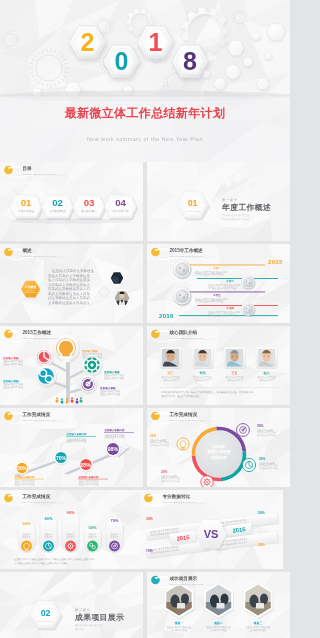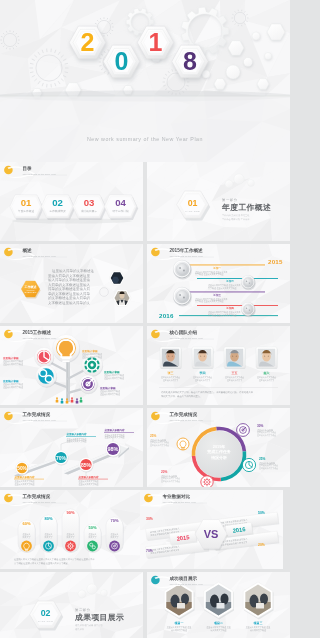--- a/index.html
+++ b/index.html
@@ -334,20 +334,21 @@
             <polygon points="208.20,61.50 199.10,77.87 180.90,77.87 171.80,61.50 180.90,45.13 199.10,45.13" fill="url(#hxo)" stroke="#dedfe1" stroke-width="0.5"></polygon>
           </g>
           <polygon points="204.56,61.50 197.28,74.59 182.72,74.59 175.44,61.50 182.72,48.41 197.28,48.41" fill="url(#hxi)" stroke="#e9eaeb" stroke-width="0.45"></polygon>
           <polygon points="202.01,61.50 196.01,72.30 183.99,72.30 177.99,61.50 183.99,50.70 196.01,50.70" fill="#fdfdfe" stroke="#f2f2f3" stroke-width="0.4"></polygon>
           <text x="190.0" y="70.1" text-anchor="middle" font-family="Liberation Sans,sans-serif" font-size="25" font-weight="700" fill="#543377">8</text>
         </g>
         <ellipse cx="145" cy="96" rx="150" ry="5.5" fill="#cfd2d5" opacity="0.35"></ellipse>
         <rect x="0" y="95.5" width="290" height="1.0" fill="#dcdee0" opacity="0.55"></rect>
         <rect x="0" y="96.5" width="290" height="66" fill="#f4f4f5" opacity="0.62"></rect>
       </svg>
+<div class="cover-title">最新微立体工作总结新年计划</div>
 <div class="cover-sub">New work summary of the New Year Plan</div>
 </div>
 <div class="grid">
 <div class="sl" style="left:0px;top:0px">
         <svg class="sbg" width="143" height="79" viewBox="0 0 143 79">
           <defs>
             <linearGradient id="wfade" x1="0.1" y1="0" x2="0.7" y2="1">
               <stop offset="0" stop-color="#ffffff"></stop>
               <stop offset="1" stop-color="#f1f1f2"></stop>
             </linearGradient>

